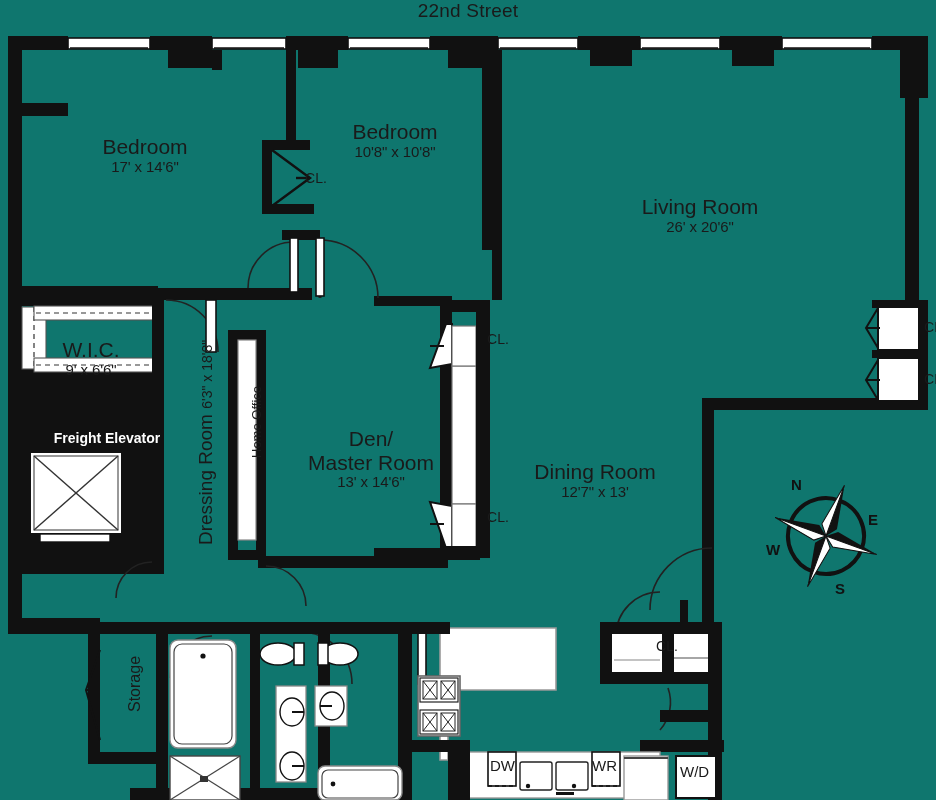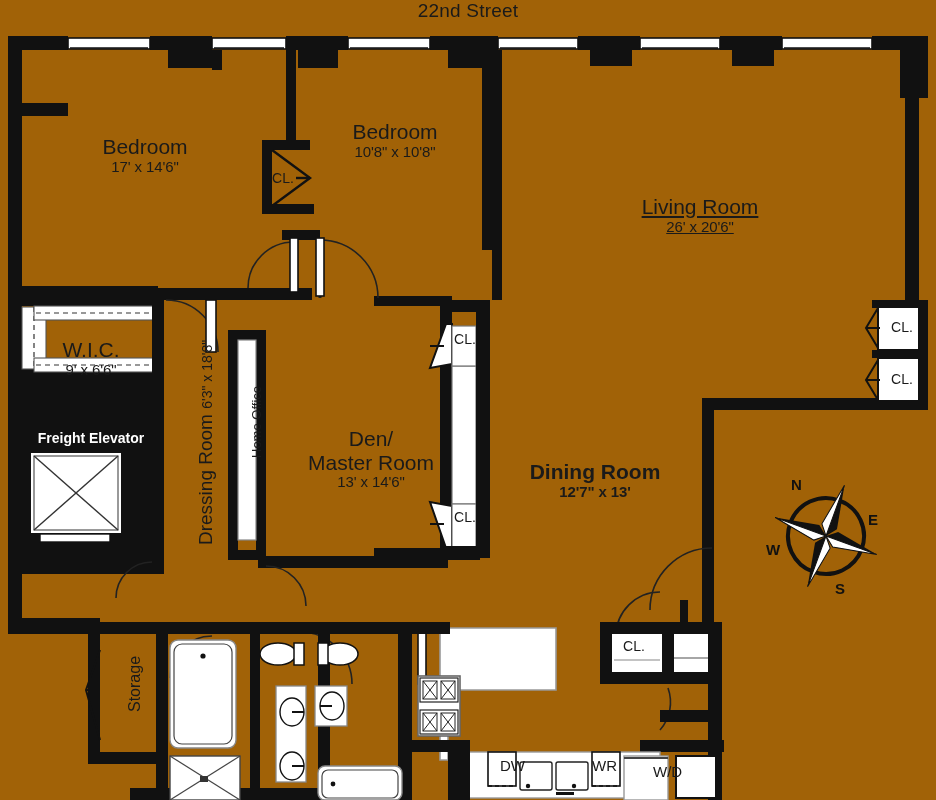--- a/index.html
+++ b/index.html
@@ -10,21 +10,21 @@
   body {
     font-family: "Liberation Sans", sans-serif;
     width: 936px;
     height: 800px;
     overflow: hidden;
   }
   #plan {
     position: relative;
     width: 936px;
     height: 800px;
-    background: #a16207;
+    background: #0f766e;
   }
   #plan svg {
     display: block;
   }
   .street-title {
     position: absolute;
     top: 0px;
     left: 0;
     width: 936px;
     text-align: center;
@@ -47,20 +47,21 @@
     font-size: 15px;
     display: block;
     letter-spacing: -0.1px;
   }
   .cl-label {
     position: absolute;
     font-size: 14px;
     color: #1a1a1a;
     text-align: center;
     white-space: nowrap;
+    margin-left: 33px;
   }
   .vert-label {
     position: absolute;
     color: #1a1a1a;
     white-space: nowrap;
     transform-origin: 0 0;
     line-height: 1.1;
   }
   .freight-label {
     position: absolute;
@@ -435,66 +436,66 @@
   <div class="room-label" style="left:60px; top:135px; width:170px;">
     <span class="rname">Bedroom</span>
     <span class="rdim">17' x 14'6"</span>
   </div>
 
   <div class="room-label" style="left:310px; top:120px; width:170px;">
     <span class="rname">Bedroom</span>
     <span class="rdim">10'8" x 10'8"</span>
   </div>
 
-  <div class="room-label" style="left:600px; top:195px; width:200px;text-decoration:underline;">
+  <div class="room-label" style="left:600px; top:195px; width:200px;">
     <span class="rname">Living Room</span>
     <span class="rdim">26' x 20'6"</span>
   </div>
 
   <div class="room-label" style="left:26px; top:338px; width:130px;">
     <span class="rname">W.I.C.</span>
     <span class="rdim">9' x 6'6"</span>
   </div>
 
   <div class="room-label" style="left:281px; top:395px; width:180px;margin-top:32px;">
     <span class="rname">Den/</span>
     <span class="rname">Master Room</span>
     <span class="rdim">13' x 14'6"</span>
   </div>
 
-  <div class="room-label" style="left:505px; top:460px; width:180px;font-weight:bold;">
+  <div class="room-label" style="left:505px; top:460px; width:180px;">
     <span class="rname">Dining Room</span>
     <span class="rdim">12'7" x 13'</span>
   </div>
 
 
   <div class="vert-label" style="left:196px; top:545px; transform: rotate(-90deg); font-size:19px;">
     <span>Dressing Room</span>
     <span style="font-size:14px;">6'3" x 18'8"</span>
   </div>
 
   <div class="vert-label" style="left:250px; top:458px; transform: rotate(-90deg); font-size:13px;">
     <span>Home Office</span>
   </div>
 
   <div class="vert-label" style="left:126px; top:712px; transform: rotate(-90deg); font-size:16px;">
     <span>Storage</span>
   </div>
 
-  <div class="freight-label" style="left:16px; top:430px; width:150px;">Freight Elevator</div>
+  <div class="freight-label" style="left:8px; top:430px; width:150px;padding-left:24px;">Freight Elevator</div>
 
   <div class="cl-label" style="left:262px; top:170px; width:42px;">CL.</div>
   <div class="cl-label" style="left:450px; top:331px; width:30px;">CL.</div>
   <div class="cl-label" style="left:450px; top:509px; width:30px;">CL.</div>
   <div class="cl-label" style="left:886px; top:319px; width:32px;">CL.</div>
   <div class="cl-label" style="left:886px; top:371px; width:32px;">CL.</div>
   <div class="cl-label" style="left:612px; top:638px; width:44px;">CL.</div>
 
-  <div class="appl-label" style="left:500px; top:757px;">DW</div>
+  <div class="appl-label" style="left:490px; top:757px;">DW</div>
   <div class="appl-label" style="left:592px; top:757px;text-align:right;">WR</div>
-  <div class="appl-label" style="left:653px; top:763px;text-align:center;">W/D</div>
+  <div class="appl-label" style="left:680px; top:763px;text-align:center;">W/D</div>
 
   <div class="compass-letter" style="left:791px; top:476px;">N</div>
   <div class="compass-letter" style="left:868px; top:511px;">E</div>
   <div class="compass-letter" style="left:835px; top:580px;">S</div>
   <div class="compass-letter" style="left:766px; top:541px;">W</div>
 
 </div>
 
 </body></html>

